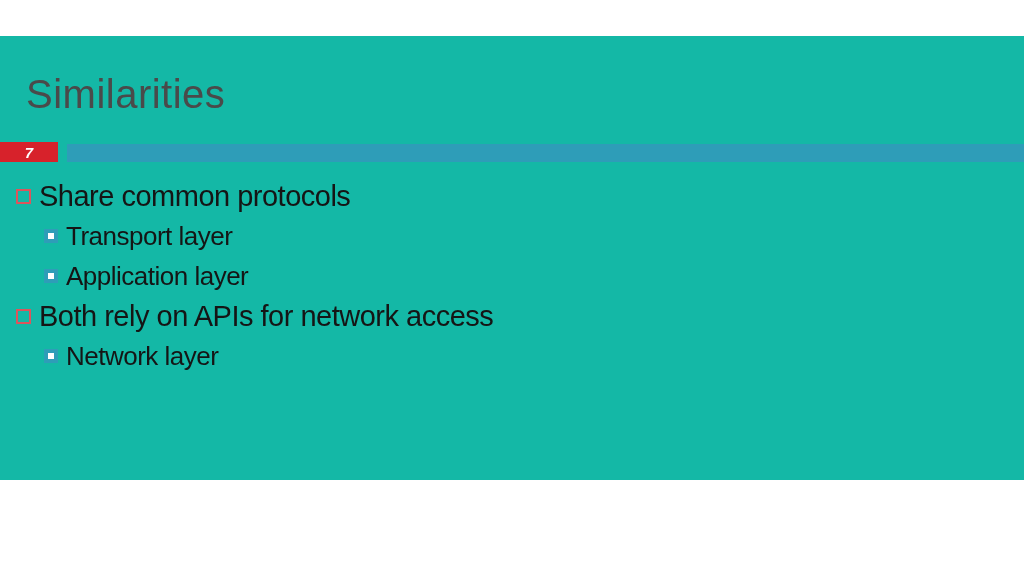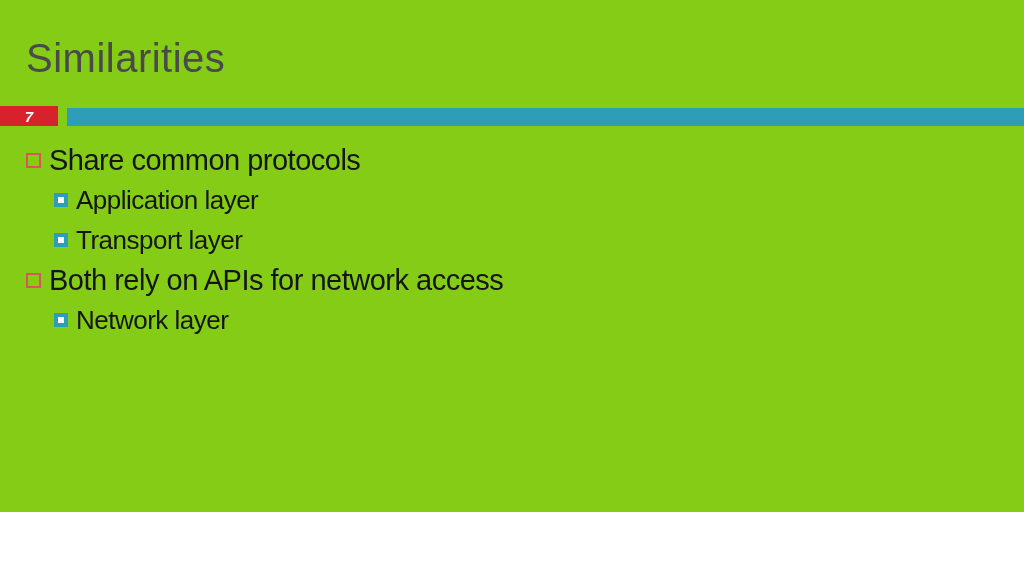--- a/index.html
+++ b/index.html
@@ -3,24 +3,25 @@
 <meta charset="utf-8">
 <style>
   html, body {
     margin: 0;
     padding: 0;
     background: #ffffff;
   }
   .slide {
     position: relative;
     width: 1024px;
-    height: 512px;
-    background: #84cc16;
+    height: 444px;
+    background: #14b8a6;
     overflow: hidden;
     font-family: "Liberation Sans", sans-serif;
+    margin-top: 36px;
   }
   .slide-title {
     position: absolute;
     left: 26px;
     top: 36px;
     font-size: 40px;
     line-height: 1.1;
     font-weight: 400;
     color: #4a4a4a;
     letter-spacing: 0.5px;
@@ -51,21 +52,21 @@
   .teal-bar {
     position: absolute;
     left: 67px;
     right: 0;
     top: 2px;
     height: 18px;
     background: #2e9db8;
   }
   .content {
     position: absolute;
-    left: 26px;
+    left: 16px;
     top: 140px;
     right: 0;
   }
   .row {
     display: flex;
     align-items: center;
     height: 40px;
     white-space: nowrap;
   }
   .row.l2 {
@@ -114,26 +115,26 @@
 
   <div class="content">
 
     <div class="row l1">
       <span class="bullet-l1"></span>
       <span class="text">Share common protocols</span>
     </div>
 
     <div class="row l2">
       <span class="bullet-l2"></span>
-      <span class="text">Application layer</span>
+      <span class="text">Transport layer</span>
     </div>
 
     <div class="row l2">
       <span class="bullet-l2"></span>
-      <span class="text">Transport layer</span>
+      <span class="text">Application layer</span>
     </div>
 
     <div class="row l1">
       <span class="bullet-l1"></span>
       <span class="text">Both rely on APIs for network access</span>
     </div>
 
     <div class="row l2">
       <span class="bullet-l2"></span>
       <span class="text">Network layer</span>

